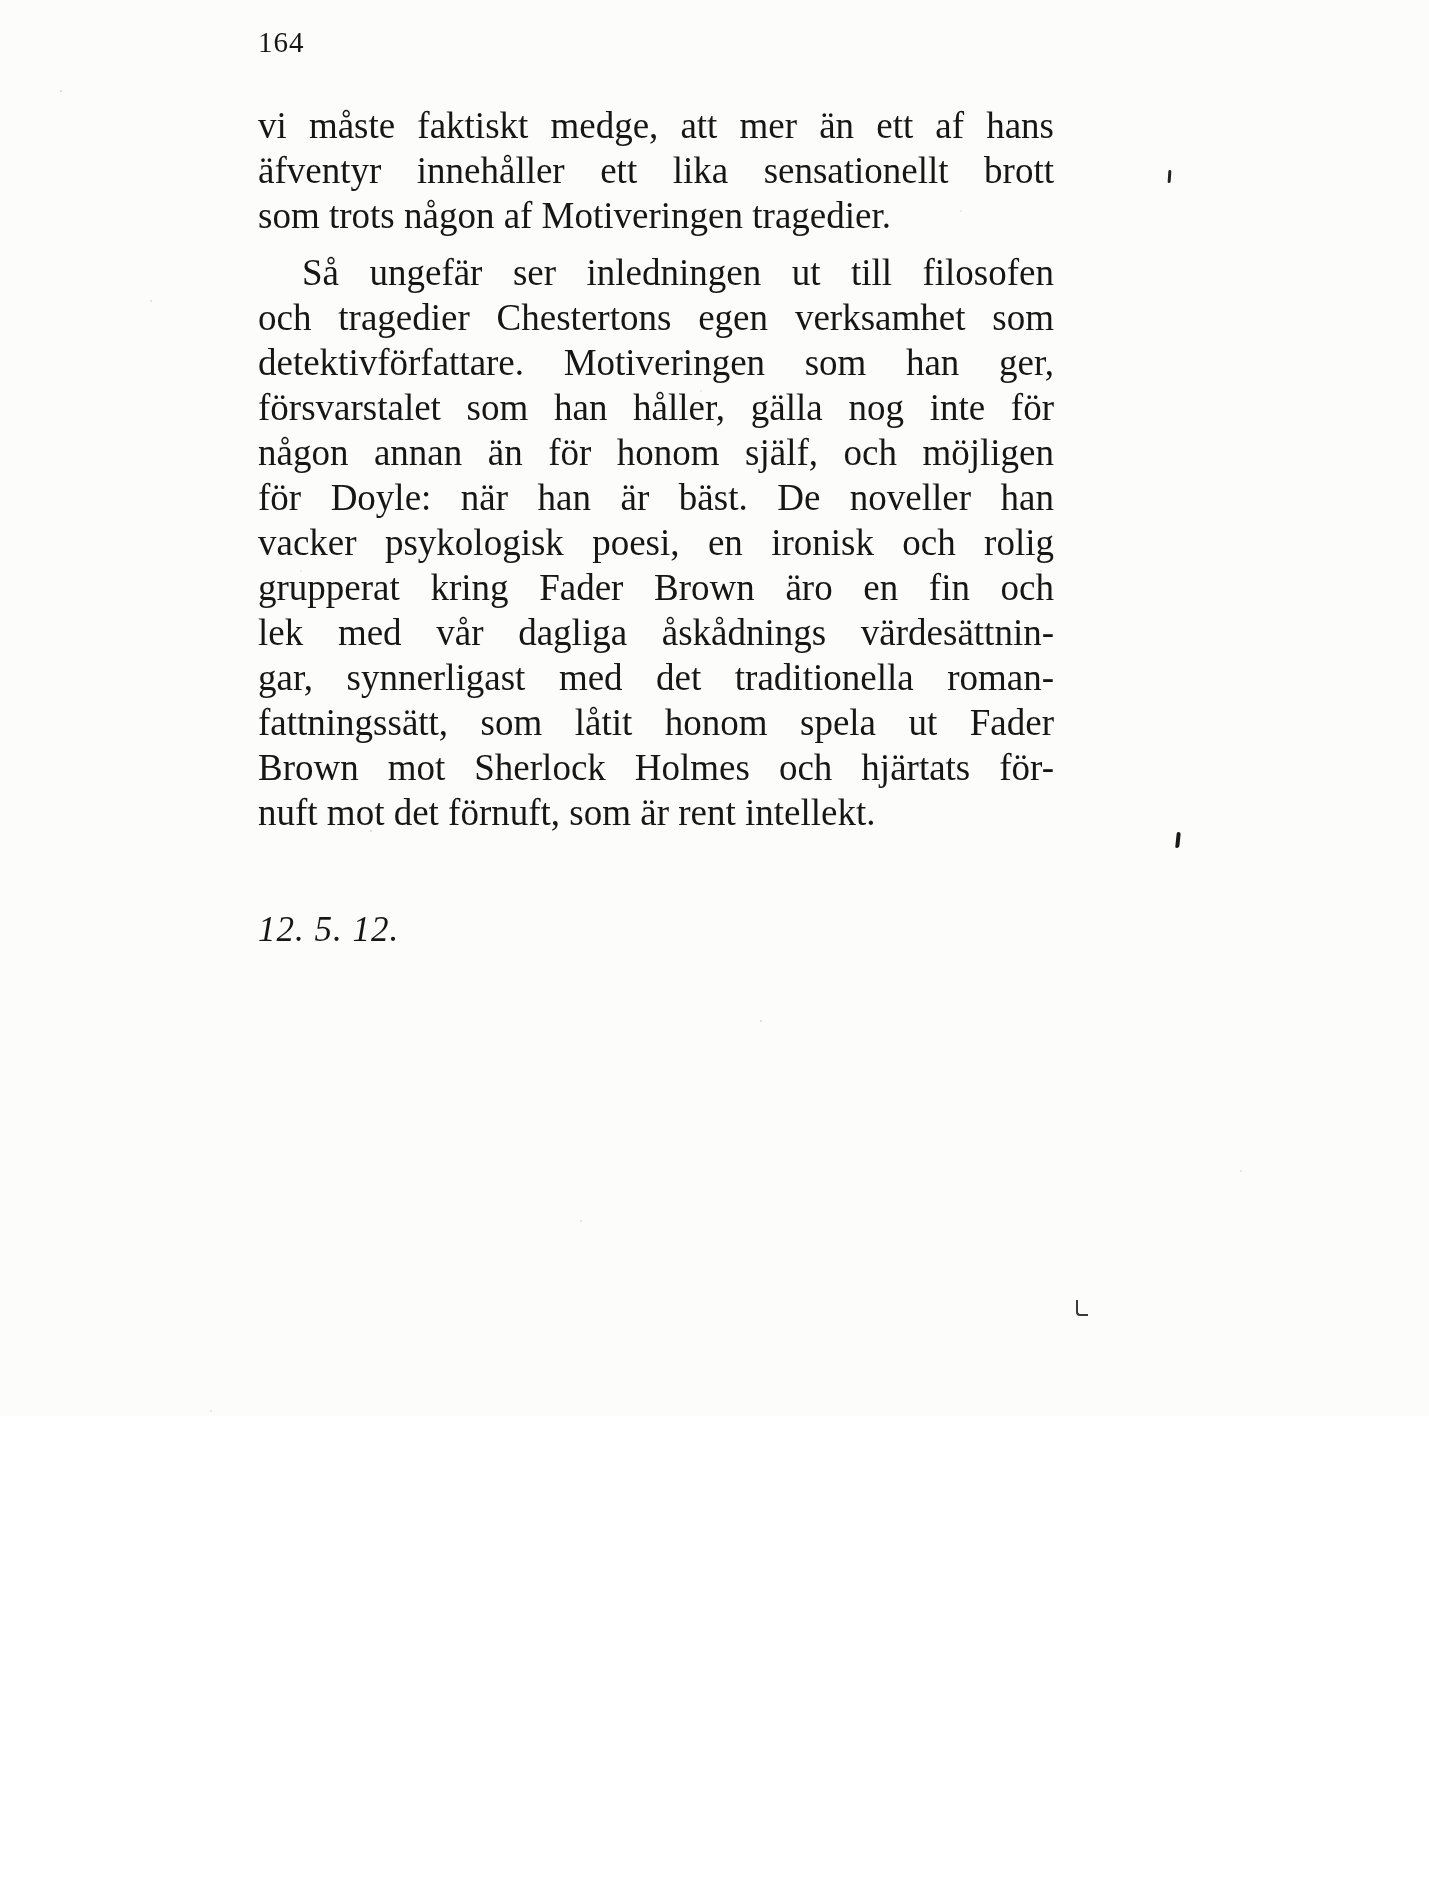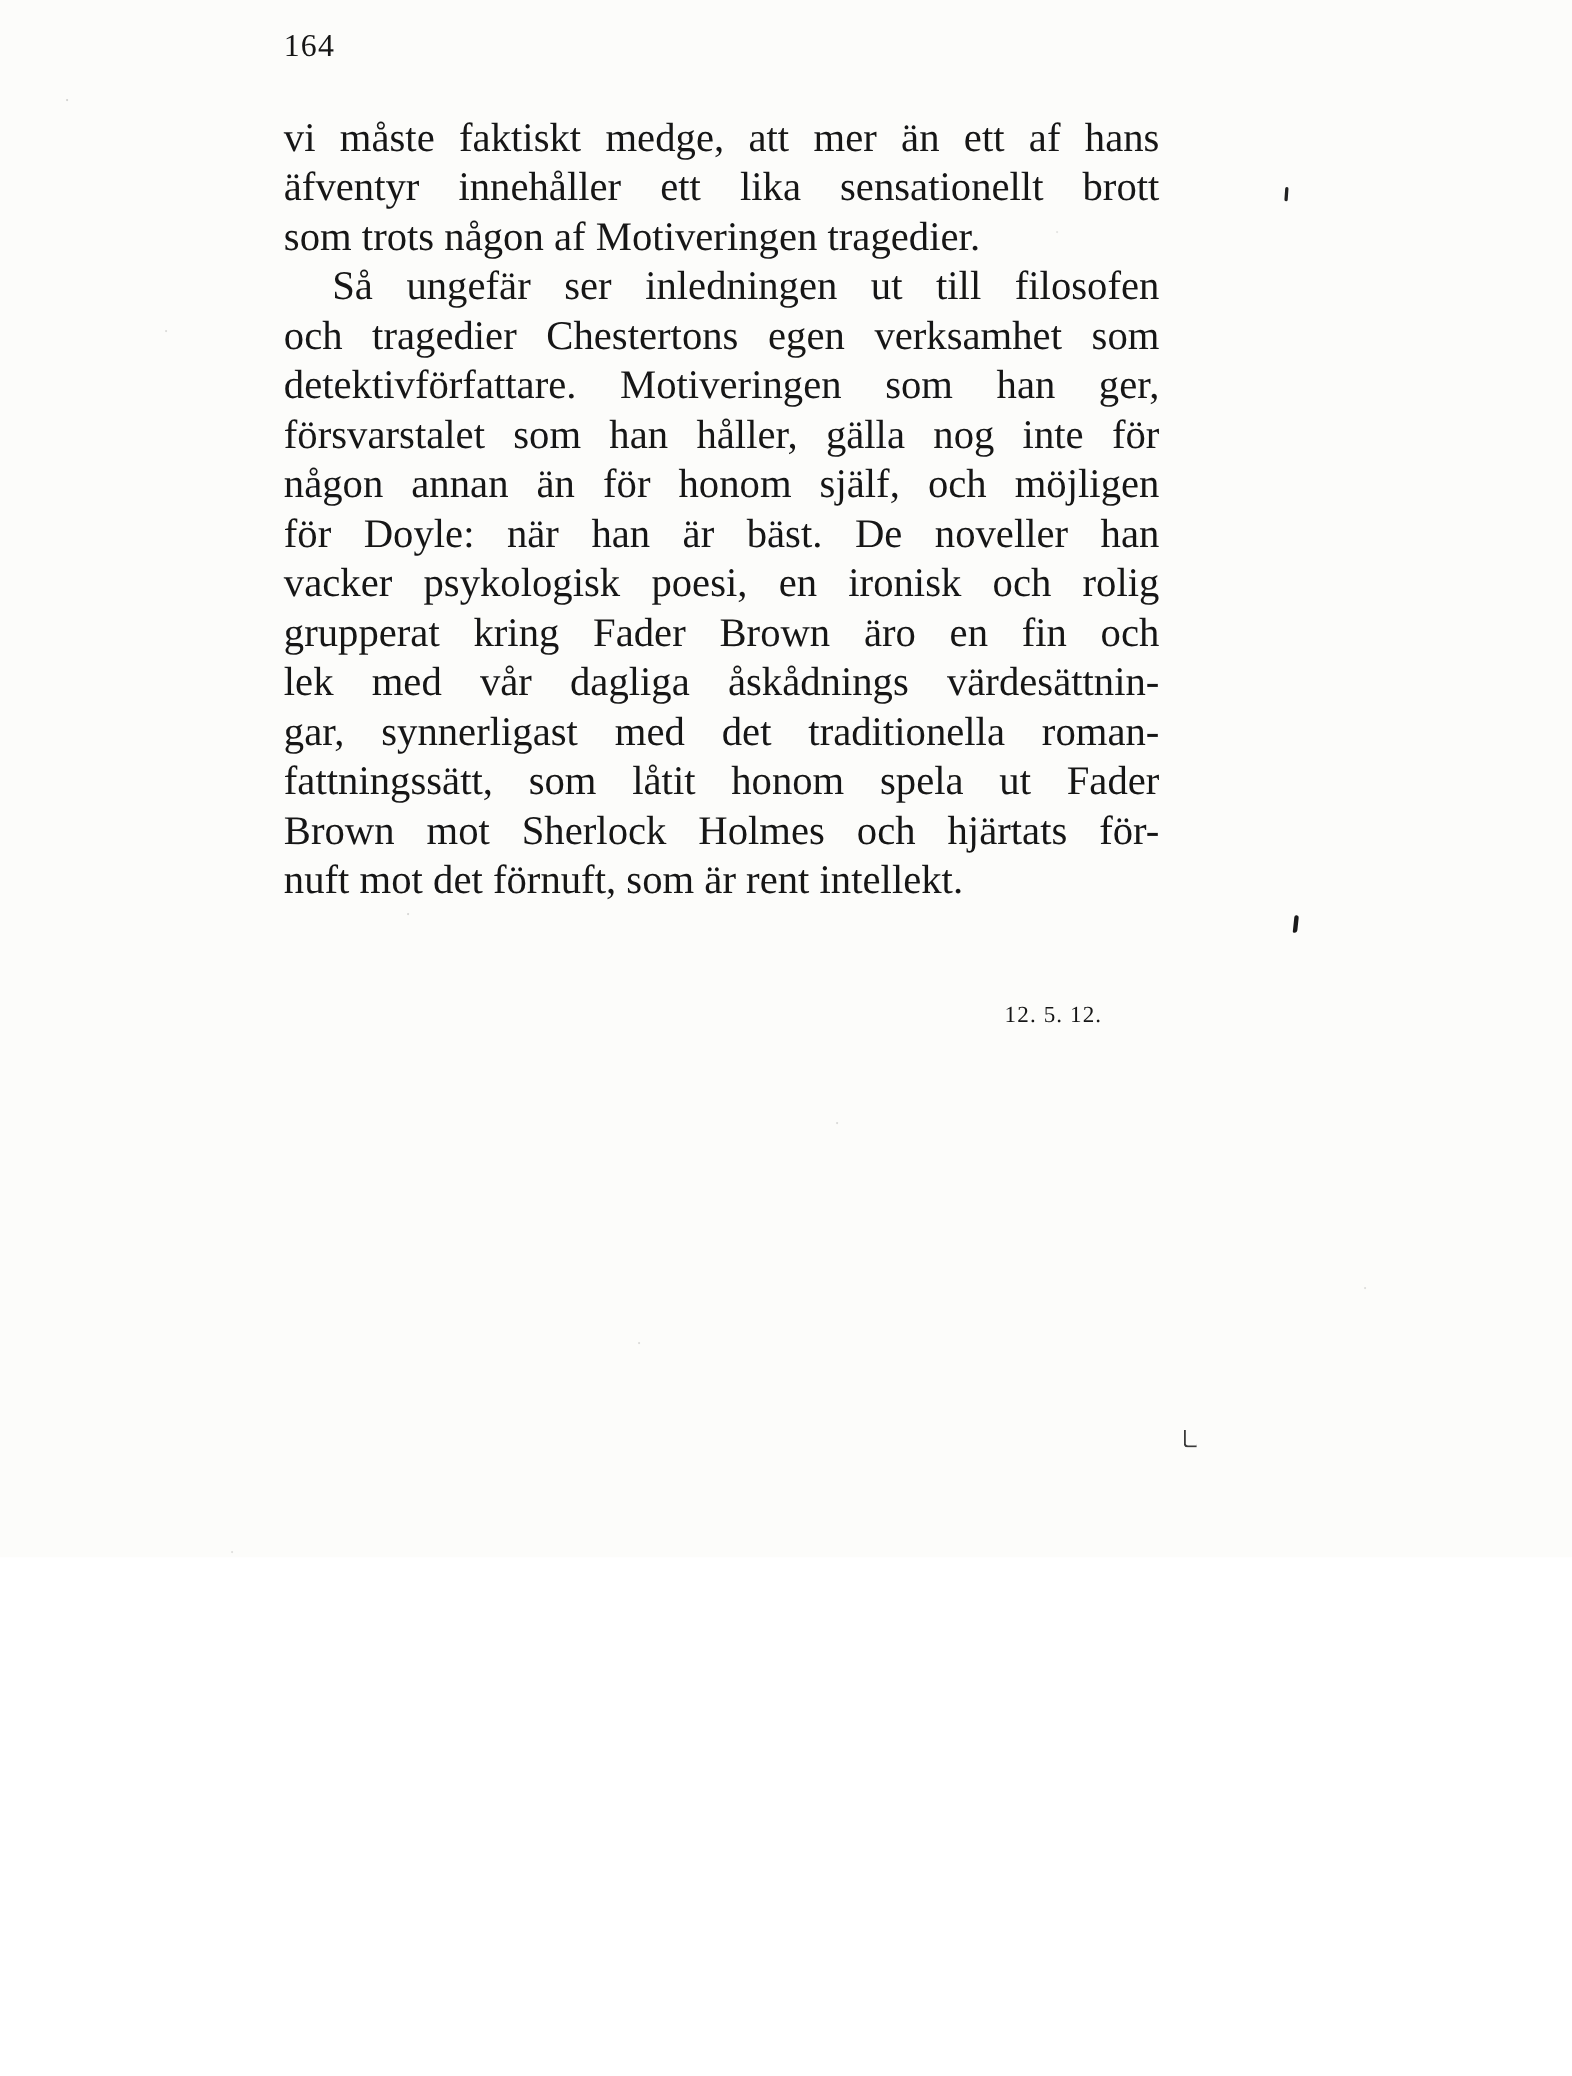--- a/index.html
+++ b/index.html
@@ -38,33 +38,34 @@
     font-size: 37px;
     line-height: 45px;
     height: 45px;
     white-space: normal;
     text-align: justify;
     text-align-last: justify;
     color: var(--ink, #161616);
   }
   .line.indent {
     padding-left: 44px;
+    margin-top: 12px;
   }
   .line.end {
     text-align-last: left;
   }
   .date-line {
     position: absolute;
     left: 258px;
     top: 910px;
     width: 744px;
-    text-align: right;
-    font-size: 21px;
+    font-size: 35px;
     letter-spacing: 1px;
     color: var(--ink, #161616);
+    font-style: italic;
   }
   
   .artifact { position: absolute; background: #101010; }
   .artifact-vline {
     left: 1172px;
     top: 1488px;
     width: 3px;
     height: 374px;
     background: #141414;
     border-radius: 2px;

